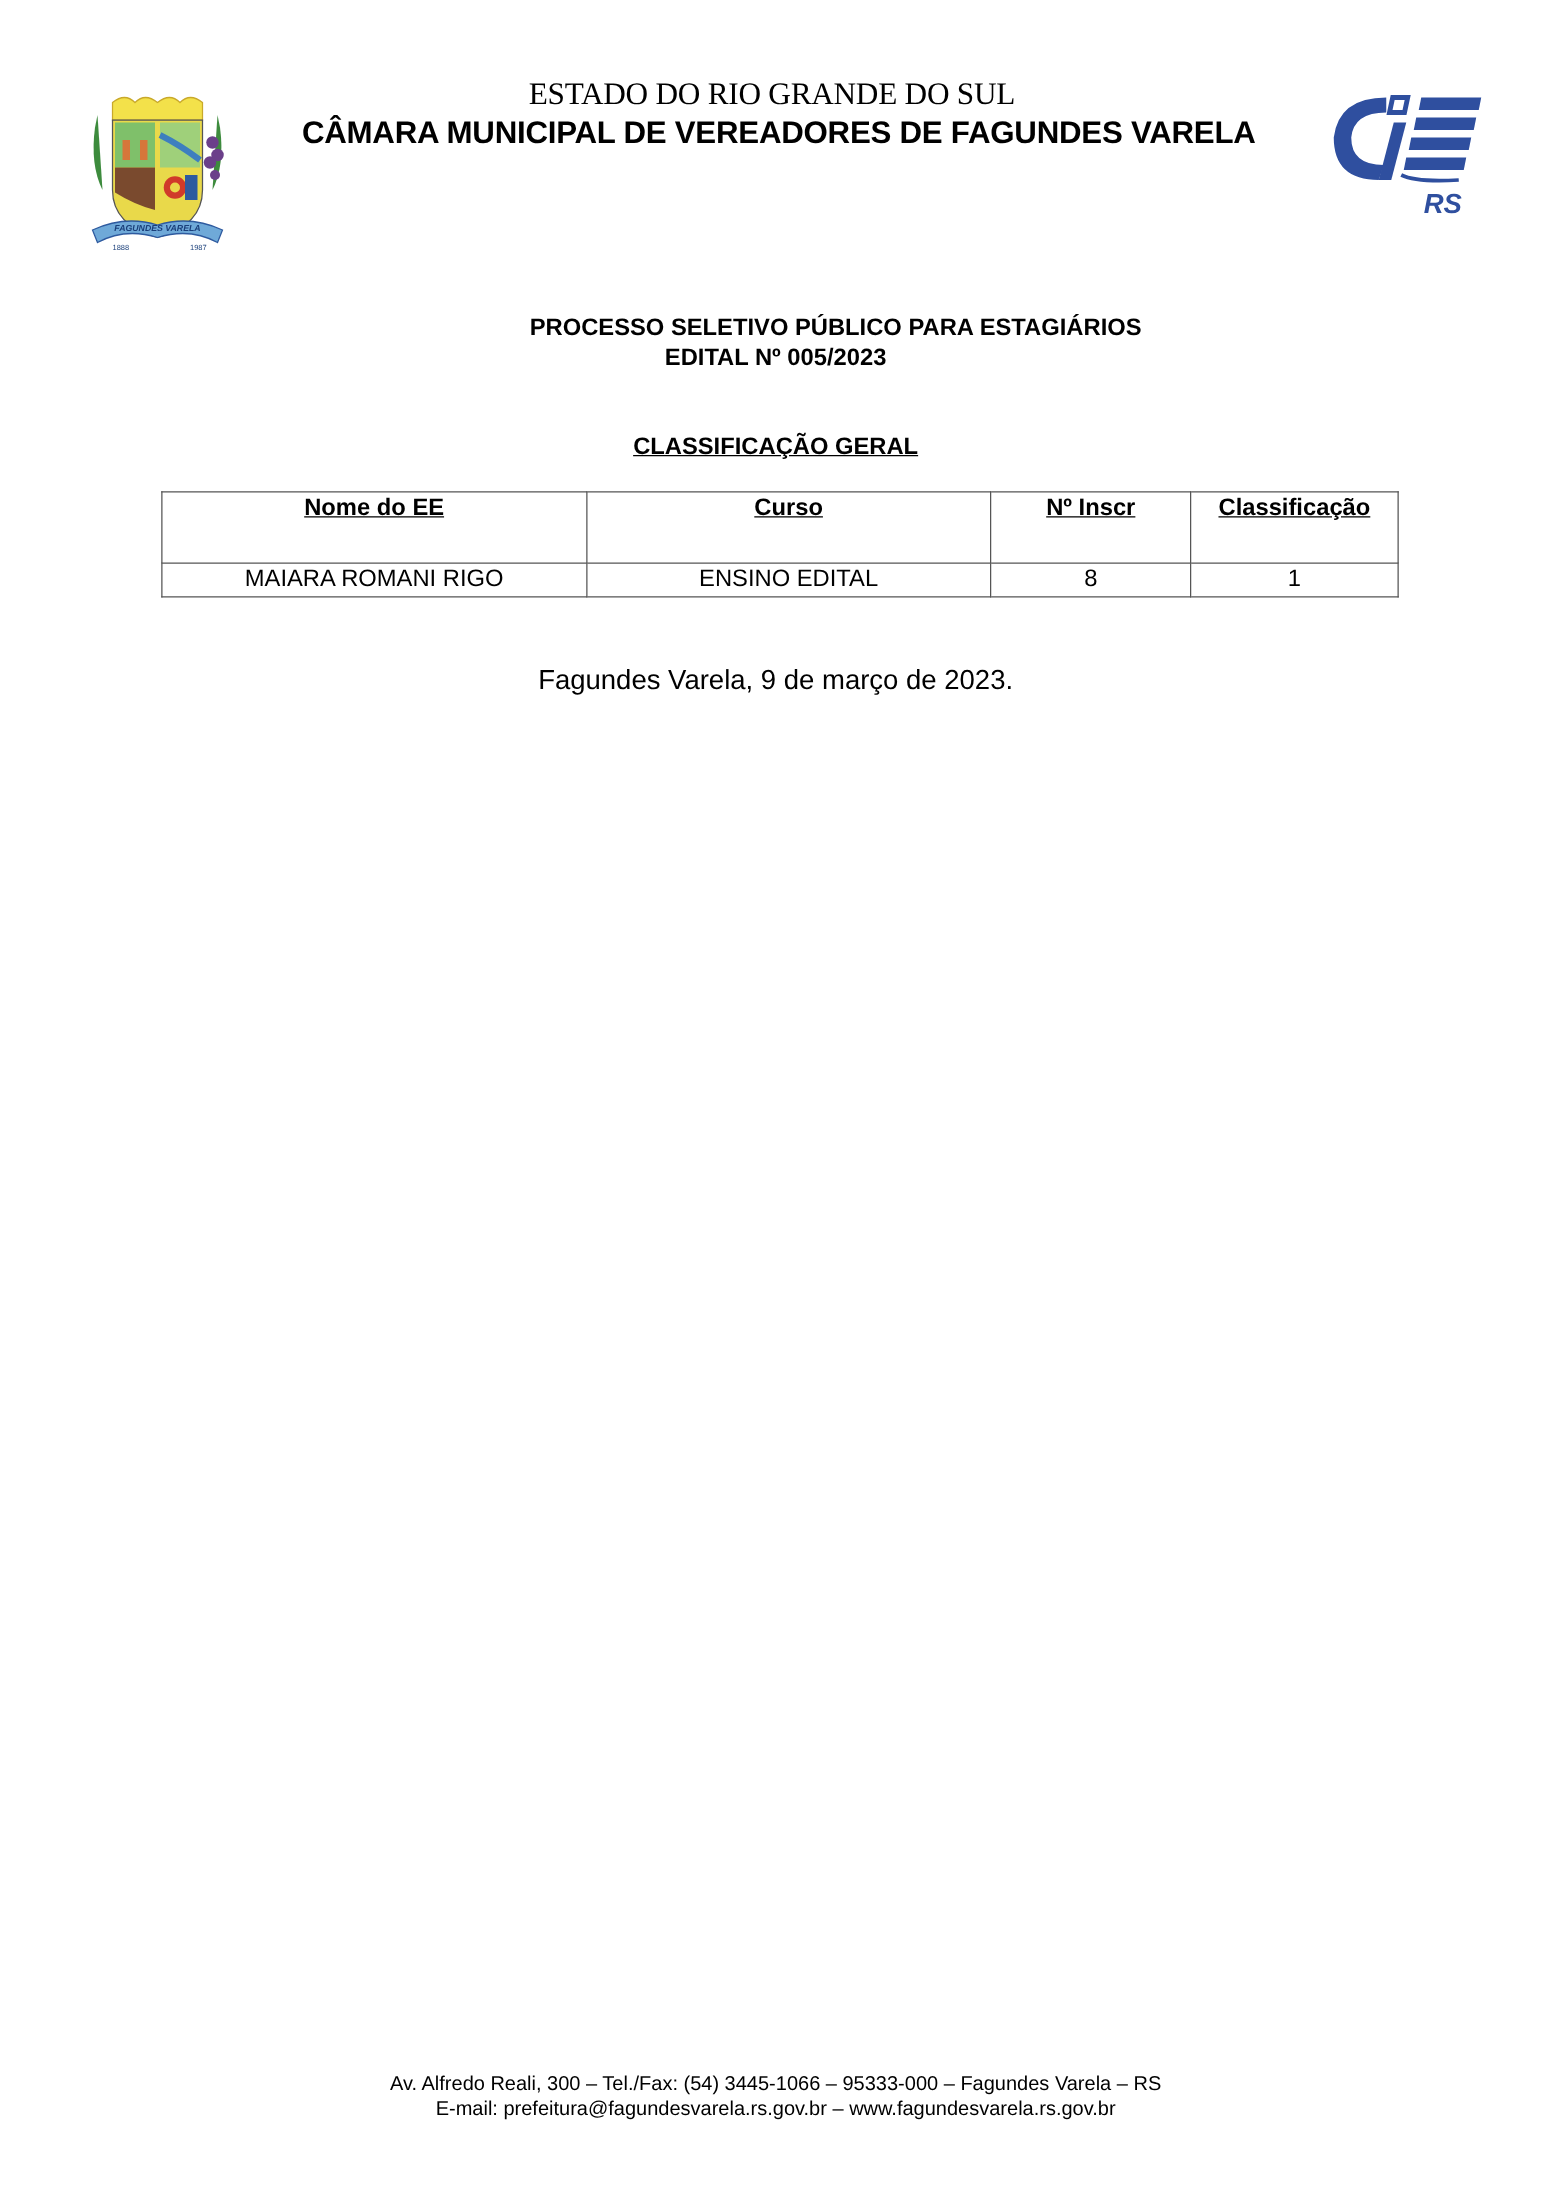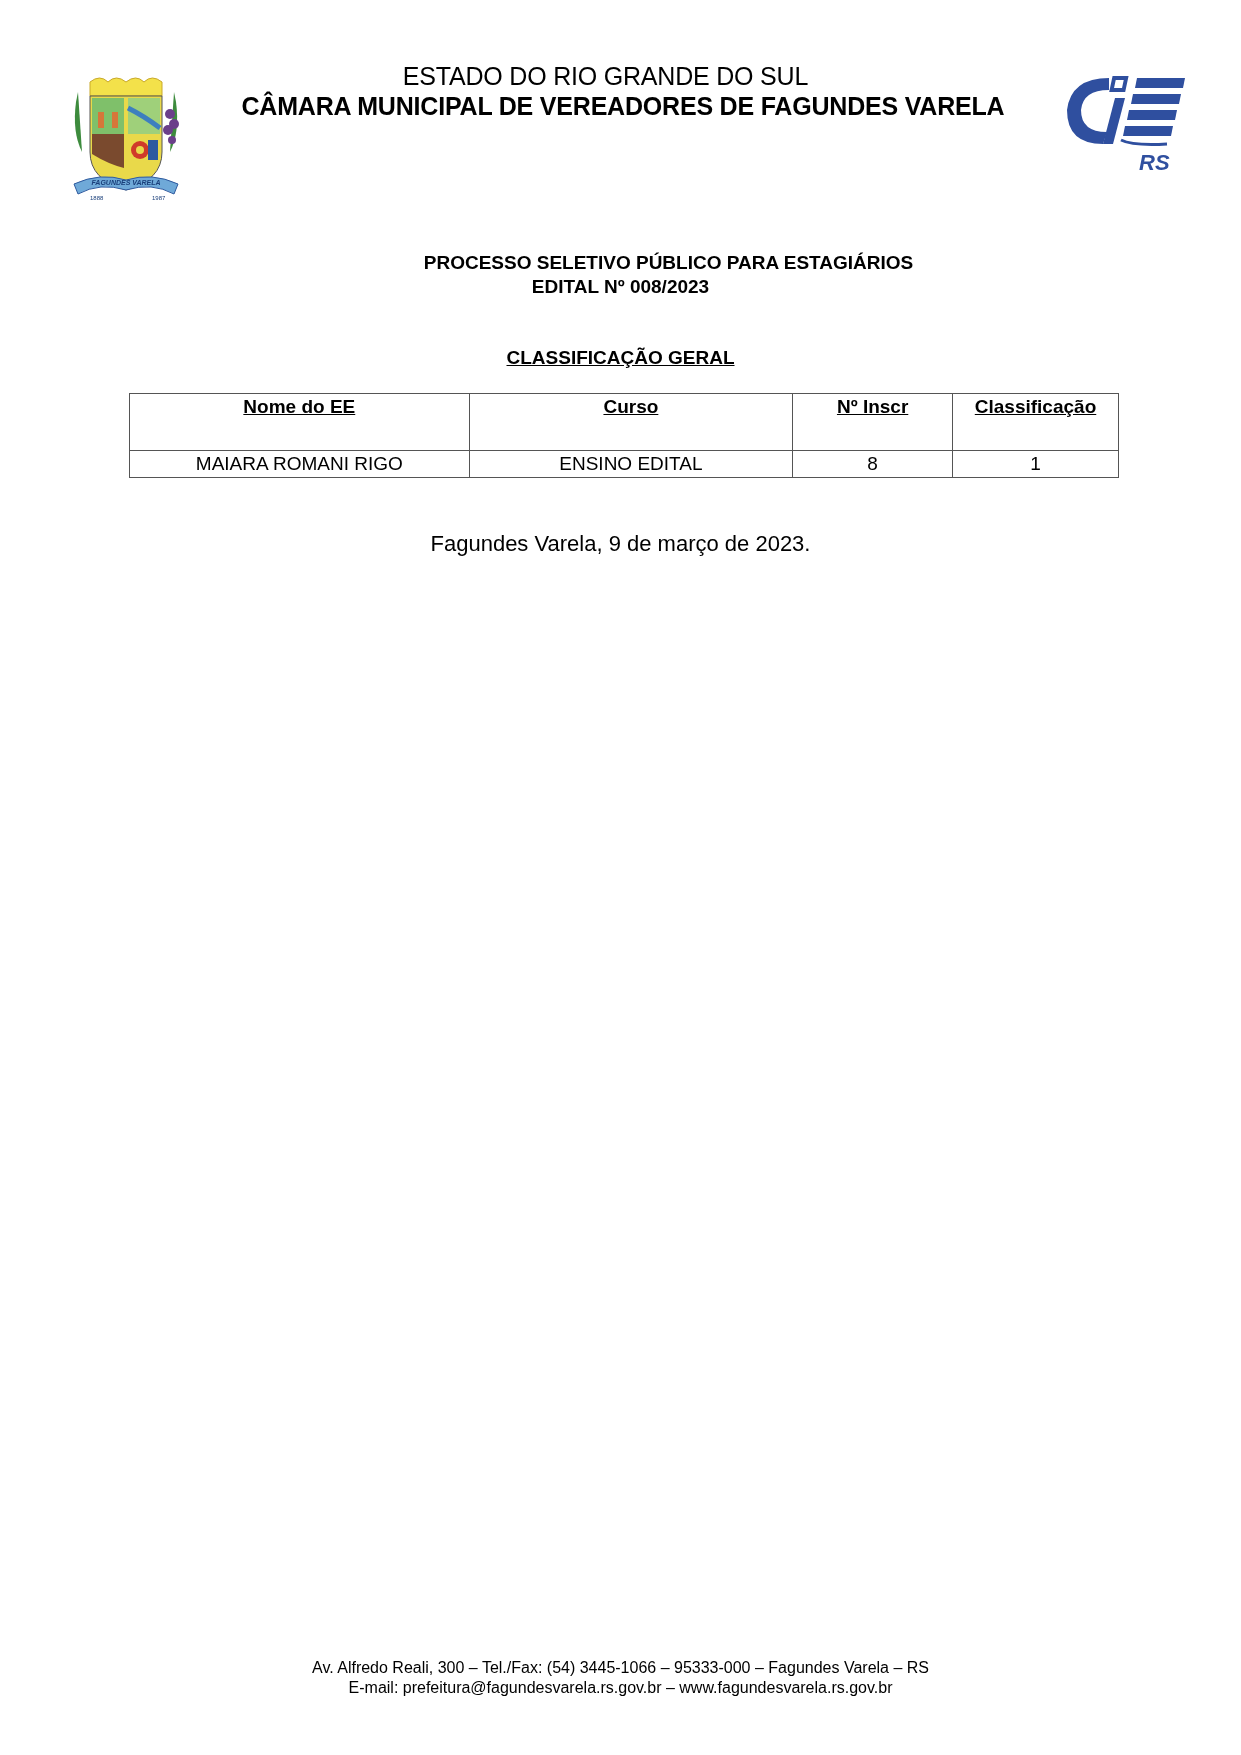--- a/index.html
+++ b/index.html
@@ -1,21 +1,21 @@
 <!DOCTYPE html>
 <html><head>
 <meta charset="utf-8">
 <style>
   html, body { margin: 0; padding: 0; background: #ffffff; }
   body { width: 1241px; height: 1755px; position: relative; overflow: hidden;
          font-family: "Liberation Sans", sans-serif; color: #000; }
   .crest { position: absolute; left: 70px; top: 72px; width: 112px; height: 134px; }
   .ciee { position: absolute; left: 1063px; top: 74px; width: 124px; height: 100px; }
-  .hdr1 { position: absolute; left: 4px; width: 1203px; top: 62px; text-align: center;
-          font-size: 25px; letter-spacing: -0.2px; }
+  .hdr1 { position: absolute; left: 16px; width: 1203px; top: 62px; text-align: center;
+          font-size: 25px; letter-spacing: -0.2px; font-family: Liberation Serif, serif; }
   .hdr2 { position: absolute; left: 0; width: 1241px; top: 92px; text-align: center;
           font-size: 25px; font-weight: bold; letter-spacing: -0.2px; }
   .hdr2 span { display: inline-block; margin-left: 5px; }
   .title1 { position: absolute; left: 0; width: 1241px; top: 252px; text-align: center;
             font-size: 19px; font-weight: bold; padding-left: 48px; }
   .title2 { position: absolute; left: 0; width: 1241px; top: 276px; text-align: center;
             font-size: 19px; font-weight: bold; }
   .section { position: absolute; left: 0; width: 1241px; top: 347px; text-align: center;
              font-size: 19px; font-weight: bold; text-decoration: underline; }
   table { position: absolute; left: 129px; top: 393px; width: 990px;
@@ -63,21 +63,21 @@
   <path d="M52 24 L62 24 L50 70 L40 70 Z" fill="#2f4f9f"></path>
   <path d="M74 4 L122 4 L120 14 L72 14 Z" fill="#2f4f9f"></path>
   <path d="M70 20 L118 20 L116 30 L68 30 Z" fill="#2f4f9f"></path>
   <path d="M66 36 L114 36 L112 46 L64 46 Z" fill="#2f4f9f"></path>
   <path d="M62 52 L110 52 L108 62 L60 62 Z" fill="#2f4f9f"></path>
   <path d="M58 66 Q70 72 104 70 L104 70" stroke="#2f4f9f" stroke-width="3" fill="none"></path>
   <text x="76" y="96" font-size="22" font-weight="bold" font-style="italic" fill="#2f4f9f" font-family="Liberation Sans, sans-serif">RS</text>
 </svg>
 
 <div class="title1">PROCESSO SELETIVO PÚBLICO PARA ESTAGIÁRIOS</div>
-<div class="title2">EDITAL Nº 008/2023</div>
+<div class="title2">EDITAL Nº 005/2023</div>
 <div class="section">CLASSIFICAÇÃO GERAL</div>
 
 <table>
   <colgroup>
     <col style="width:340px">
       <col style="width:324px">
       <col style="width:160px">
       <col style="width:166px">
   </colgroup>
   <thead>

